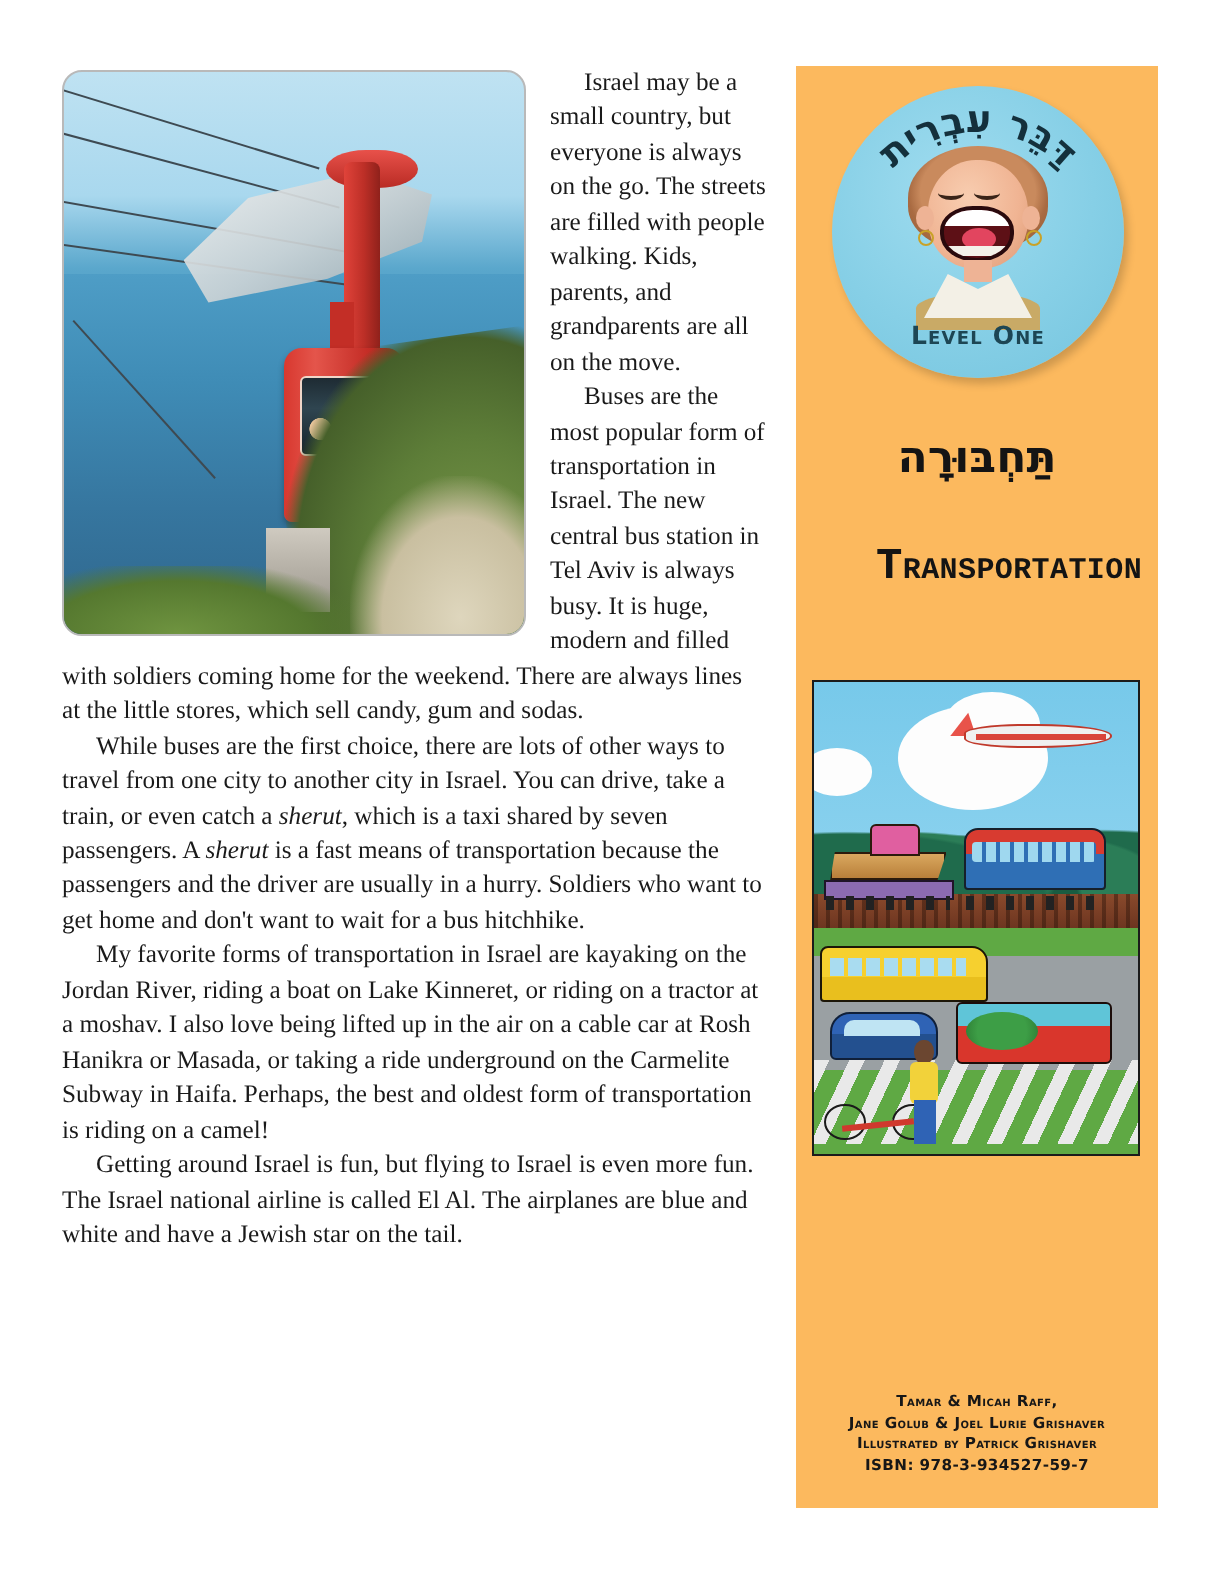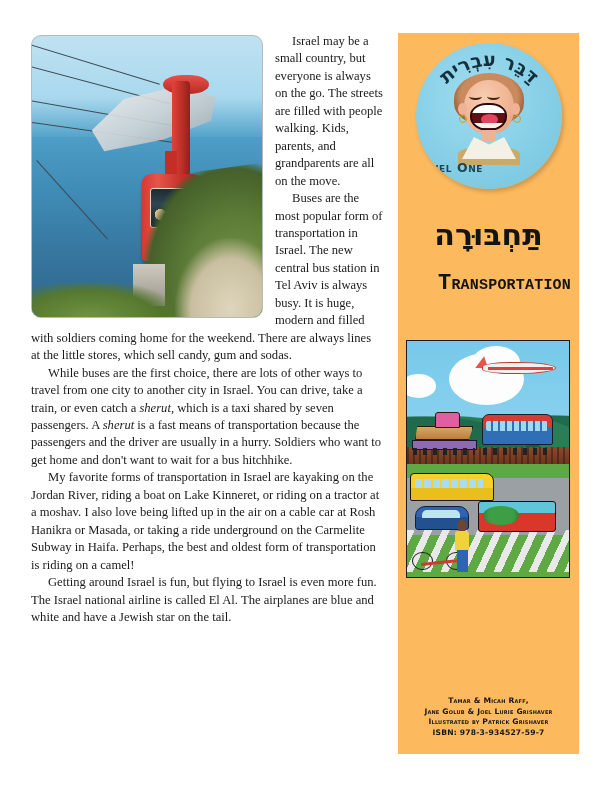--- a/index.html
+++ b/index.html
@@ -264,36 +264,37 @@
   .shirt {
     position: absolute; left: 6px; top: 74px;
     width: 62px; height: 18px;
     background: #c9aa66;
     border-radius: 40% 40% 0 0;
   }
   #logo-level {
     position: absolute;
     left: 0; bottom: 14px;
     width: 100%;
+    text-align: center;
     font-family: "DejaVu Sans", sans-serif;
     font-size: 12.5px;
     font-weight: bold;
     letter-spacing: .6px;
     color: #1d4654;
     font-variant: small-caps;
   }
 
   
   #hebrew-title {
     position: absolute;
     left: 0; top: 185px;
     width: 100%;
     text-align: center;
     font-family: "DejaVu Sans", sans-serif;
-    font-size: 30px;
+    font-size: 22px;
     font-weight: bold;
     color: #141414;
     direction: rtl;
     line-height: 1.1;
   }
   #english-title {
     position: absolute;
     left: 0; top: 238px;
     width: 100%;
     text-align: left;

